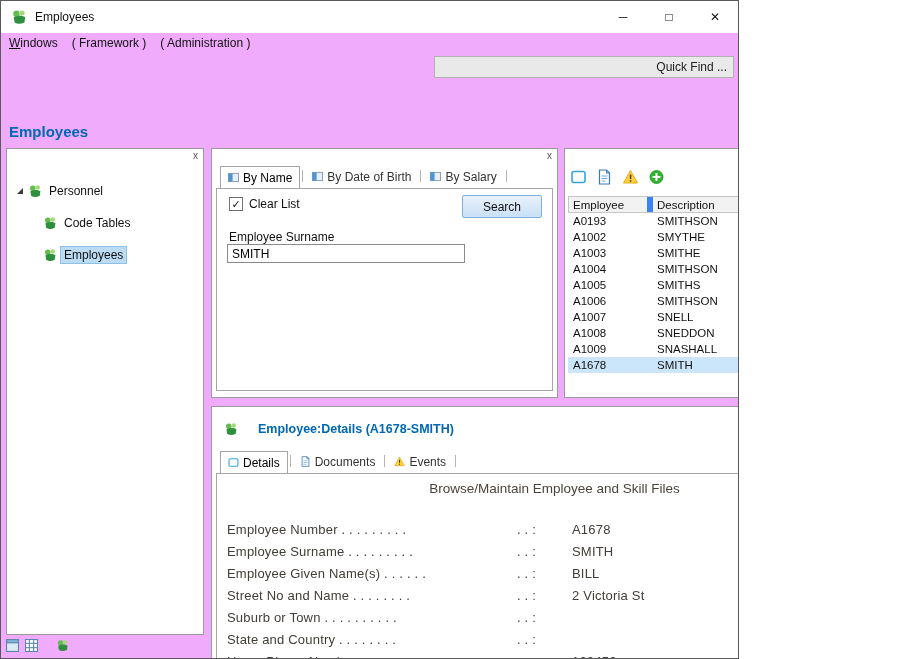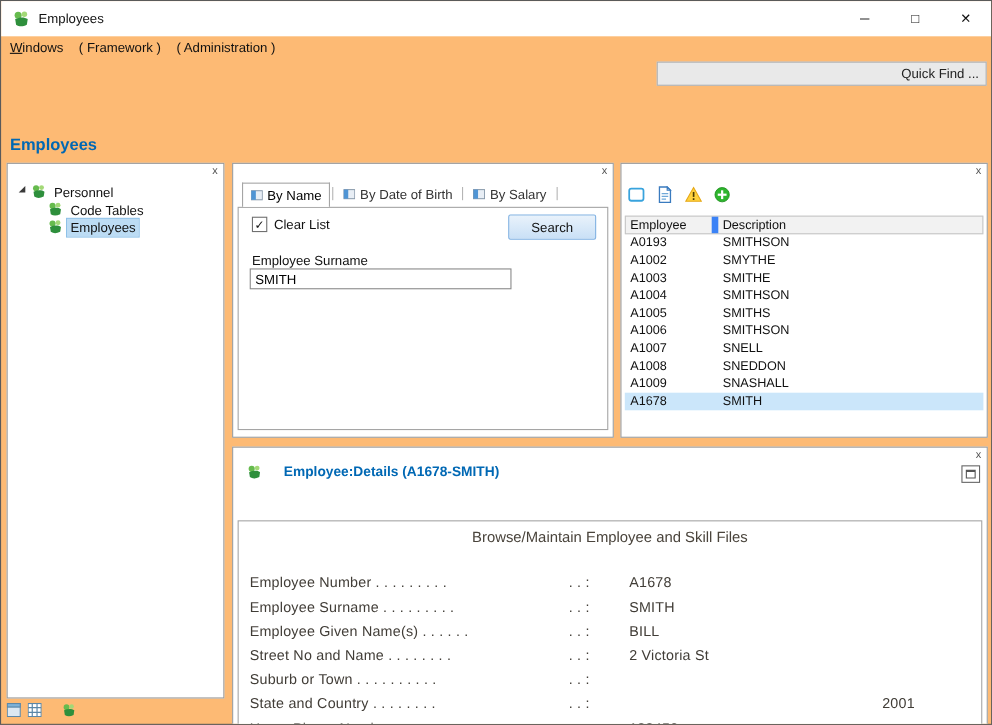--- a/index.html
+++ b/index.html
@@ -1,17 +1,17 @@
 <!DOCTYPE html>
 <html><head>
 <meta charset="utf-8">
 <style>
   * { margin:0; padding:0; box-sizing:border-box; }
   body { font-family:"Liberation Sans","DejaVu Sans",sans-serif; font-size:12px; color:#111; background:#fff; }
-  .window { position:relative; width:902px; height:659px; background:#fdba74; border:1px solid #5a5a5a; overflow:hidden; }
+  .window { position:relative; width:739px; height:659px; background:#f0abfc; border:1px solid #5a5a5a; overflow:hidden; }
 
   
   .titlebar { position:absolute; left:0; top:0; right:0; height:32px; display:flex; align-items:center; background:#fff; }
   .app-icon { margin-left:10px; flex:0 0 auto; }
   .title-text { margin-left:8px; font-size:12px; }
   .win-controls { margin-left:auto; display:flex; height:100%; }
   .win-btn { width:46px; display:flex; align-items:center; justify-content:center; font-size:12px; cursor:pointer; }
 
   .menubar { position:absolute; left:0; top:32px; right:0; height:20px; display:flex; align-items:center; padding-left:8px; gap:14px; }
   .menu-item { font-size:12px; cursor:pointer; }
@@ -19,21 +19,21 @@
   .quickfind { position:absolute; top:55px; right:4px; width:300px; height:22px; background:#e9e9e9; border:1px solid #b0b0b0; font:12px "Liberation Sans",sans-serif; padding:0 6px; color:#222;text-align:right; }
 
   .page-title { position:absolute; left:8px; top:122px; font-size:15px; font-weight:bold; color:#0068b4; }
 
   .panel { position:absolute; background:#fff; border:1px solid #9b9b9b; }
   .panel-close { position:absolute; top:1px; right:5px; font-size:10px; color:#555; cursor:pointer; line-height:12px; z-index:5; }
 
   
   .tree-panel { left:5px; top:147px; width:198px; height:487px; }
   .tree { padding-top:18px; }
-  .tree-row { display:flex; align-items:flex-start; height:16px; font-size:12px; cursor:pointer; }
+  .tree-row { display:flex; align-items:center; height:16px; font-size:12px; cursor:pointer;margin-top:16px; }
   .root-row { padding-left:8px; }
   .indent { padding-left:36px; }
   .expander { width:10px; height:10px; margin-right:3px; flex:0 0 auto; }
   .tree-icon { width:14px; height:14px; margin-right:4px; flex:0 0 auto; }
   .lbl { padding:1px 3px; }
   .sel { background:#bcdcf4; outline:1px solid #8ec1e8; }
 
   
   .tabstrip { position:absolute; display:flex; align-items:flex-start; height:22px; z-index:2; }
   .tab { display:flex; align-items:center; gap:4px; height:21px; padding:0 7px; font-size:12px; color:#333; cursor:pointer; background:transparent; }
@@ -287,20 +287,43 @@
     <span class="panel-close">x</span>
     <div class="dp-header">
       <svg class="tree-icon">
           <use href="#ic-green"></use>
         </svg>
       <span class="dp-title">Employee:Details (A1678-SMITH)</span>
     </div>
     <div class="dp-restore">
         <span class="inner"></span>
       </div>
+    <div class="tabstrip dp-tabs">
+      <div class="tab selected">
+        <svg class="mini">
+            <use href="#ic-square"></use>
+          </svg>
+        <span>Details</span>
+      </div>
+      <span class="tabsep"></span>
+      <div class="tab">
+        <svg class="mini">
+            <use href="#ic-doc"></use>
+          </svg>
+        <span>Documents</span>
+      </div>
+      <span class="tabsep"></span>
+      <div class="tab">
+        <svg class="mini">
+            <use href="#ic-warn"></use>
+          </svg>
+        <span>Events</span>
+      </div>
+      <span class="tabsep"></span>
+    </div>
     <div class="dp-box">
       <div class="form-title">Browse/Maintain Employee and Skill Files</div>
       <div class="form">
         <div class="form-row">
           <span>Employee Number . . . . . . . . .</span>
           <span>. . :</span>
           <span>A1678</span>
           <span></span>
         </div>
         <div class="form-row">

